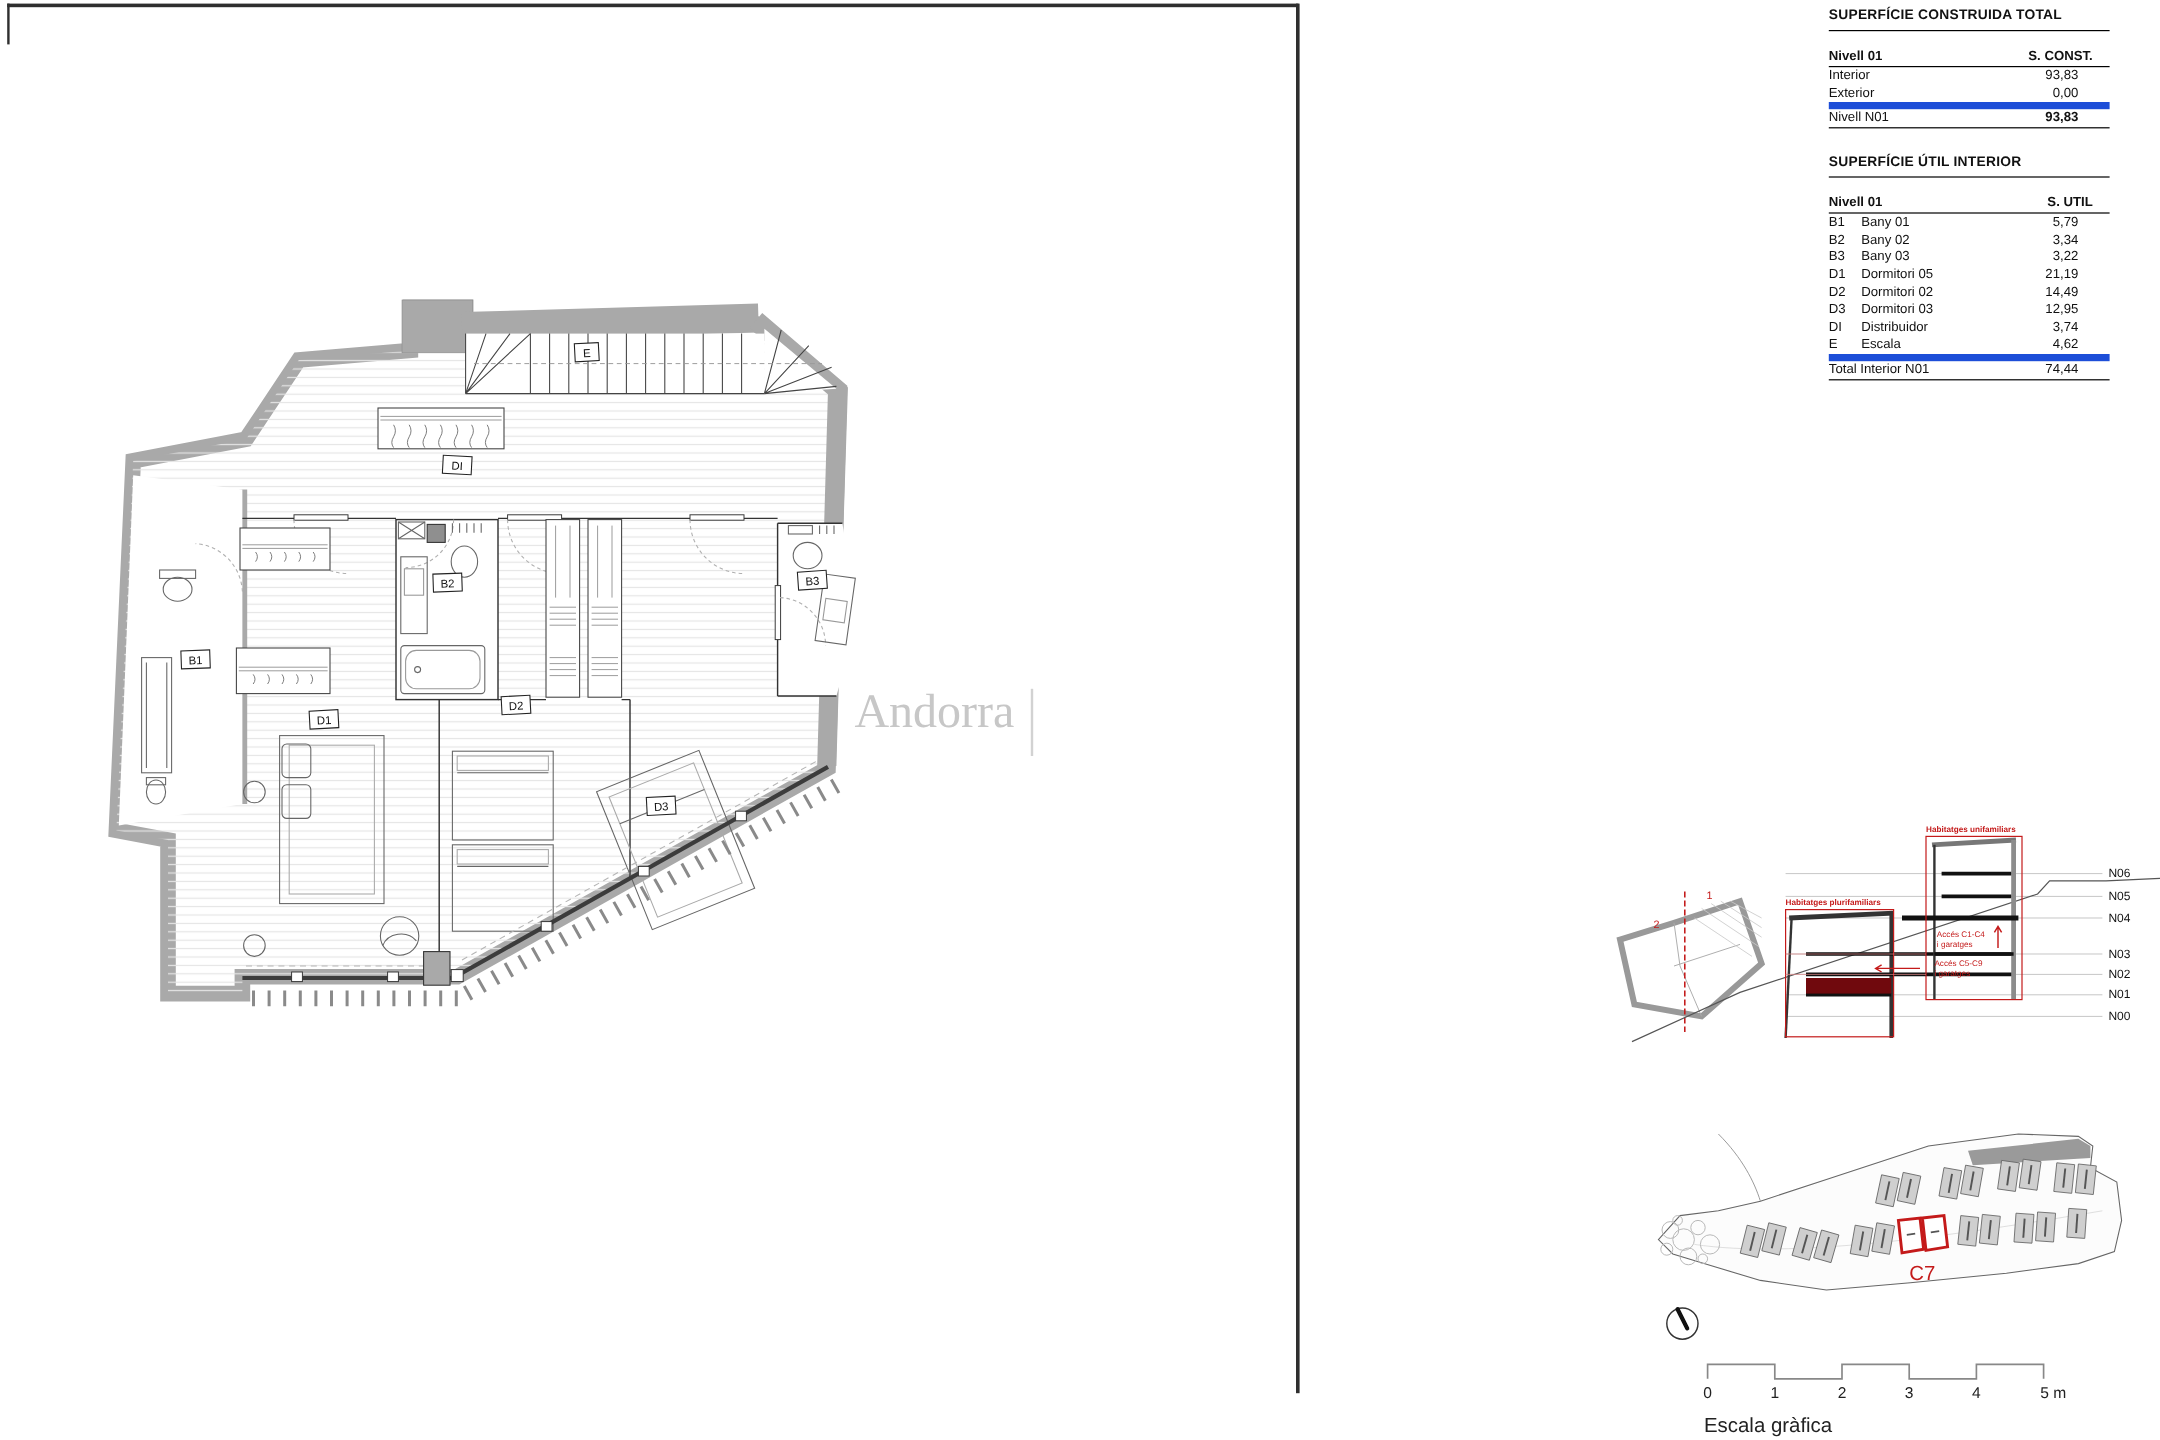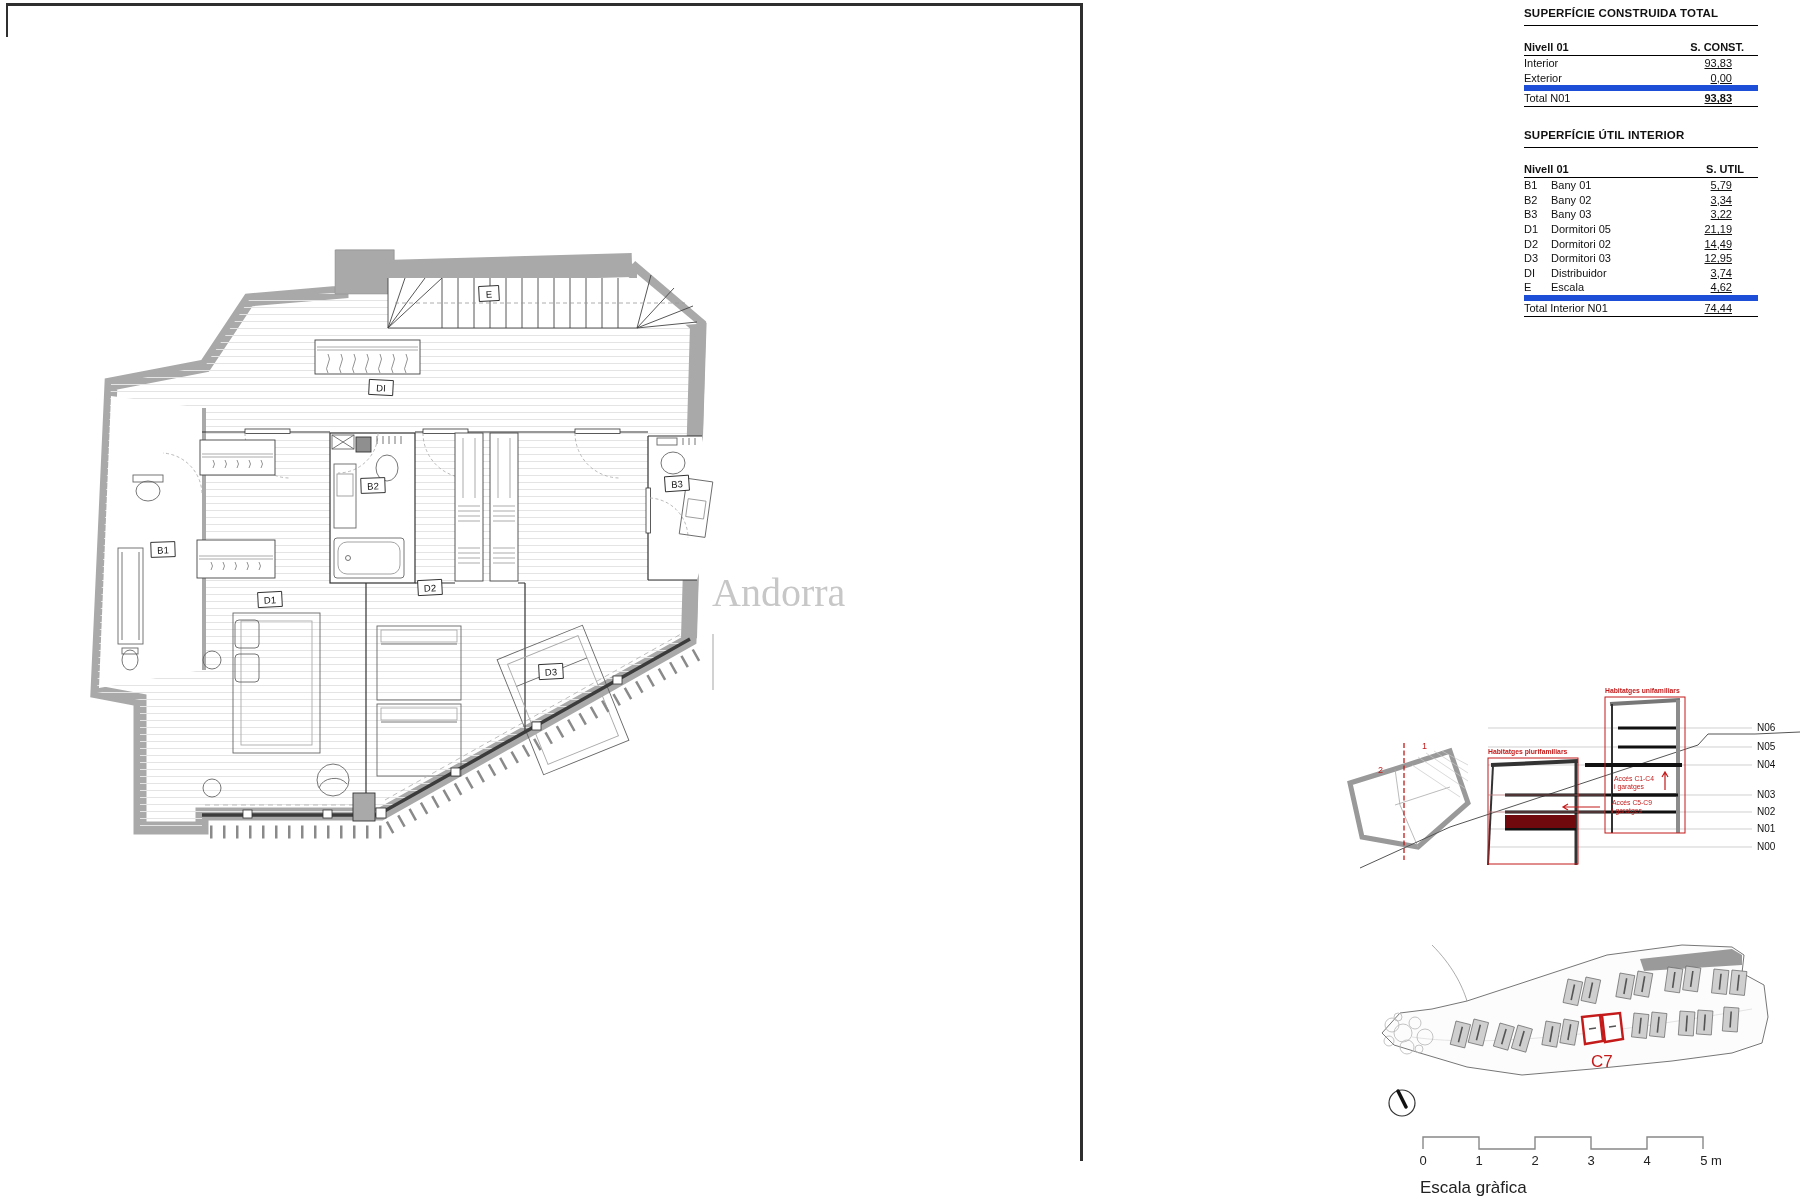--- a/index.html
+++ b/index.html
@@ -12,27 +12,27 @@
   .frame-tickL{left:6px;top:3px;width:2px;height:34px;background:#2f2f2f;}
   
   .tbl{width:234px;font-size:11px;line-height:14.6px;}
   .tbl .title{font-weight:bold;font-size:11.5px;letter-spacing:.2px;
       border-bottom:1.6px solid #000;padding-bottom:4px;}
   .tbl .hdr{display:flex;font-weight:bold;border-bottom:1.6px solid #000;
       margin-top:13px;padding:1px 0;}
   .tbl .hdr .right{margin-left:auto;padding-right:14px;}
   .row{display:flex;height:14.6px;align-items:flex-end;}
   .row .code{width:27px;}
-  .row .val{margin-left:auto;padding-right:26px;text-decoration:underline;}
+  .row .val{margin-left:auto;padding-right:26px;}
   .row.sep{border-bottom:6px solid #1d4ed8;}
   .row.total{border-bottom:1.6px solid #000;}
   .bold{font-weight:bold;}
   
   .wm{left:712px;top:570px;display:flex;align-items:flex-start;gap:14px;
-      color:#c7c7c7;font-family:"Liberation Serif",serif;user-select:none;flex-direction:column;}
+      color:#c7c7c7;font-family:"Liberation Serif",serif;user-select:none;}
   .wm .a{font-size:40px;line-height:46px;}
   .wm .bar{width:2px;height:56px;background:#d2d2d2;margin-top:4px;}
   .wm .right{display:flex;flex-direction:column;}
   .wm .s{font-size:42px;line-height:44px;}
   .wm .sub{font-size:10.5px;letter-spacing:2.6px;color:#d0d0d0;
       font-family:"Liberation Sans",sans-serif;margin-top:2px;}
   .caption{font-size:17px;color:#222;}
   svg text{font-family:"Liberation Sans",sans-serif;}
 </style>
 </head>
@@ -235,21 +235,21 @@
   </div>
   <div class="row">
     <span>Interior</span>
     <span class="val">93,83</span>
   </div>
   <div class="row sep">
     <span>Exterior</span>
     <span class="val">0,00</span>
   </div>
   <div class="row total">
-    <span>Total N01</span>
+    <span>Nivell N01</span>
     <span class="val bold">93,83</span>
   </div>
 </div>
 
 <div class="abs tbl" style="left:1524px;top:128px">
   <div class="title">SUPERFÍCIE ÚTIL INTERIOR</div>
   <div class="hdr">
     <span>Nivell 01</span>
     <span class="right">S. UTIL</span>
   </div>

